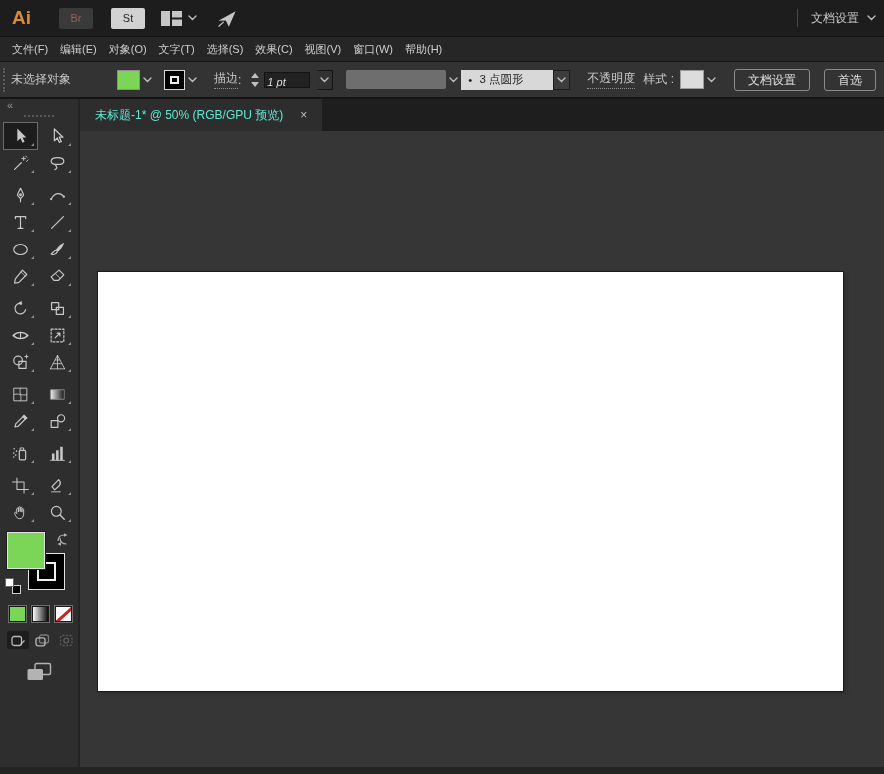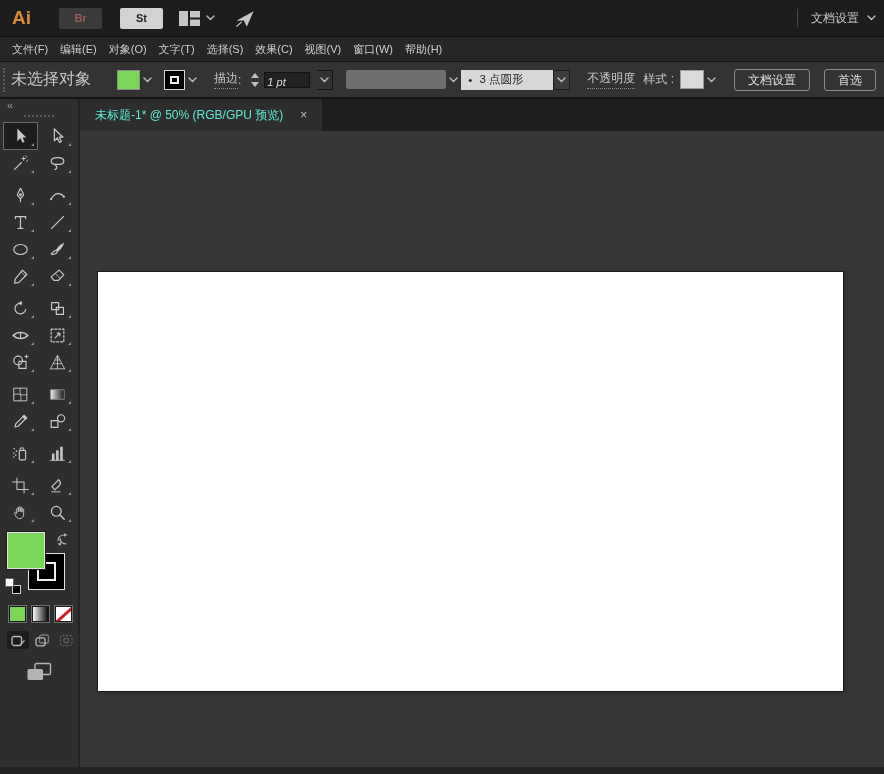--- a/index.html
+++ b/index.html
@@ -3,21 +3,21 @@
 <meta charset="utf-8">
 <style>
   * { margin:0; padding:0; box-sizing:border-box; }
   html,body { width:884px; height:774px; overflow:hidden; background:#1d1d1d;
               font-family:"Liberation Sans", sans-serif; }
   .app { width:884px; height:774px; display:flex; flex-direction:column; user-select:none; }
 
   
   .titlebar { height:36px; background:#1d1d1d; display:flex; align-items:center; flex:none; }
   .ai-logo { margin-left:12px; color:#d98b3a; font-size:19px; font-weight:bold; }
-  .badge { width:43px; height:21px; border-radius:2px; font-size:11px; font-weight:bold;
+  .badge { width:34px; height:21px; border-radius:2px; font-size:11px; font-weight:normal;
            display:flex; align-items:center; justify-content:center; }
   .badge-br { margin-left:28px; background:#3a3a3a; color:#91605a; }
   .badge-st { margin-left:18px; background:#d2d2d2; color:#262626; }
   .tb-icon { display:flex; align-items:center; color:#c6c6c6; }
   .ws-layout { margin-left:16px; }
   .chev { width:9px; height:6px; color:#bdbdbd; flex:none; }
   .tb-chev { margin-left:6px; }
   .rocket { margin-left:19px; }
   .titlebar-right { margin-left:auto; display:flex; align-items:center; padding-right:8px; }
   .divider-v { width:1px; height:18px; background:#484848; margin-right:13px; }
@@ -25,21 +25,21 @@
 
   
   .menubar { height:26px; background:#262626; border-top:1px solid #121212;
              border-bottom:1px solid #161616; display:flex; align-items:center; padding-left:6px; flex:none; }
   .menu-item { padding:0 6px; font-size:11px; color:#cfcfcf; line-height:24px; white-space:nowrap; }
 
   
   .controlbar { height:37px; background:#333333; border-bottom:2px solid #151515;
                 display:flex; align-items:center; padding-left:3px; flex:none; white-space:nowrap; }
   .grip-v { width:4px; height:24px; border-left:2px dotted #5c5c5c; margin-right:4px; flex:none; }
-  .status-label { color:#c6c6c6; font-size:16px; width:74px; flex:none;font-family:Liberation Mono, monospace; }
+  .status-label { color:#c6c6c6; font-size:12px; width:74px; flex:none;font-family:Liberation Mono, monospace; }
   .cb-group { display:flex; align-items:center; }
   .fill-swatch-cb { width:23px; height:20px; background:#7bd556; border:1px solid #8d8d8d; margin-left:32px; }
   .chev-btn { width:15px; height:20px; display:flex; align-items:center; justify-content:center; color:#bfbfbf; }
   .stroke-swatch-cb { width:21px; height:20px; border:1px solid #d8d8d8; background:#000; position:relative; margin-left:9px; }
   .stroke-swatch-cb::after { content:""; position:absolute; inset:5px; border:2px solid #ededed; }
   .lbl { color:#c9c9c9; font-size:12px; }
   .dotted-u { border-bottom:1px dotted #8f8f8f; padding-bottom:1px; }
   .stroke-label-wrap { margin-left:14px; }
   .stepper { width:13px; height:20px; margin-left:7px; display:flex; flex-direction:column;
              align-items:center; justify-content:center; gap:4px; }

